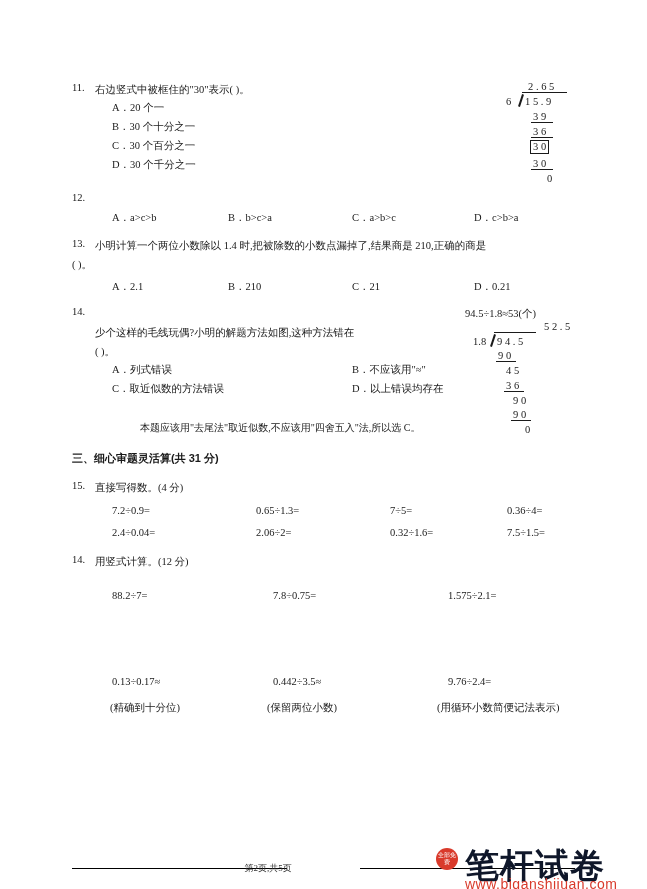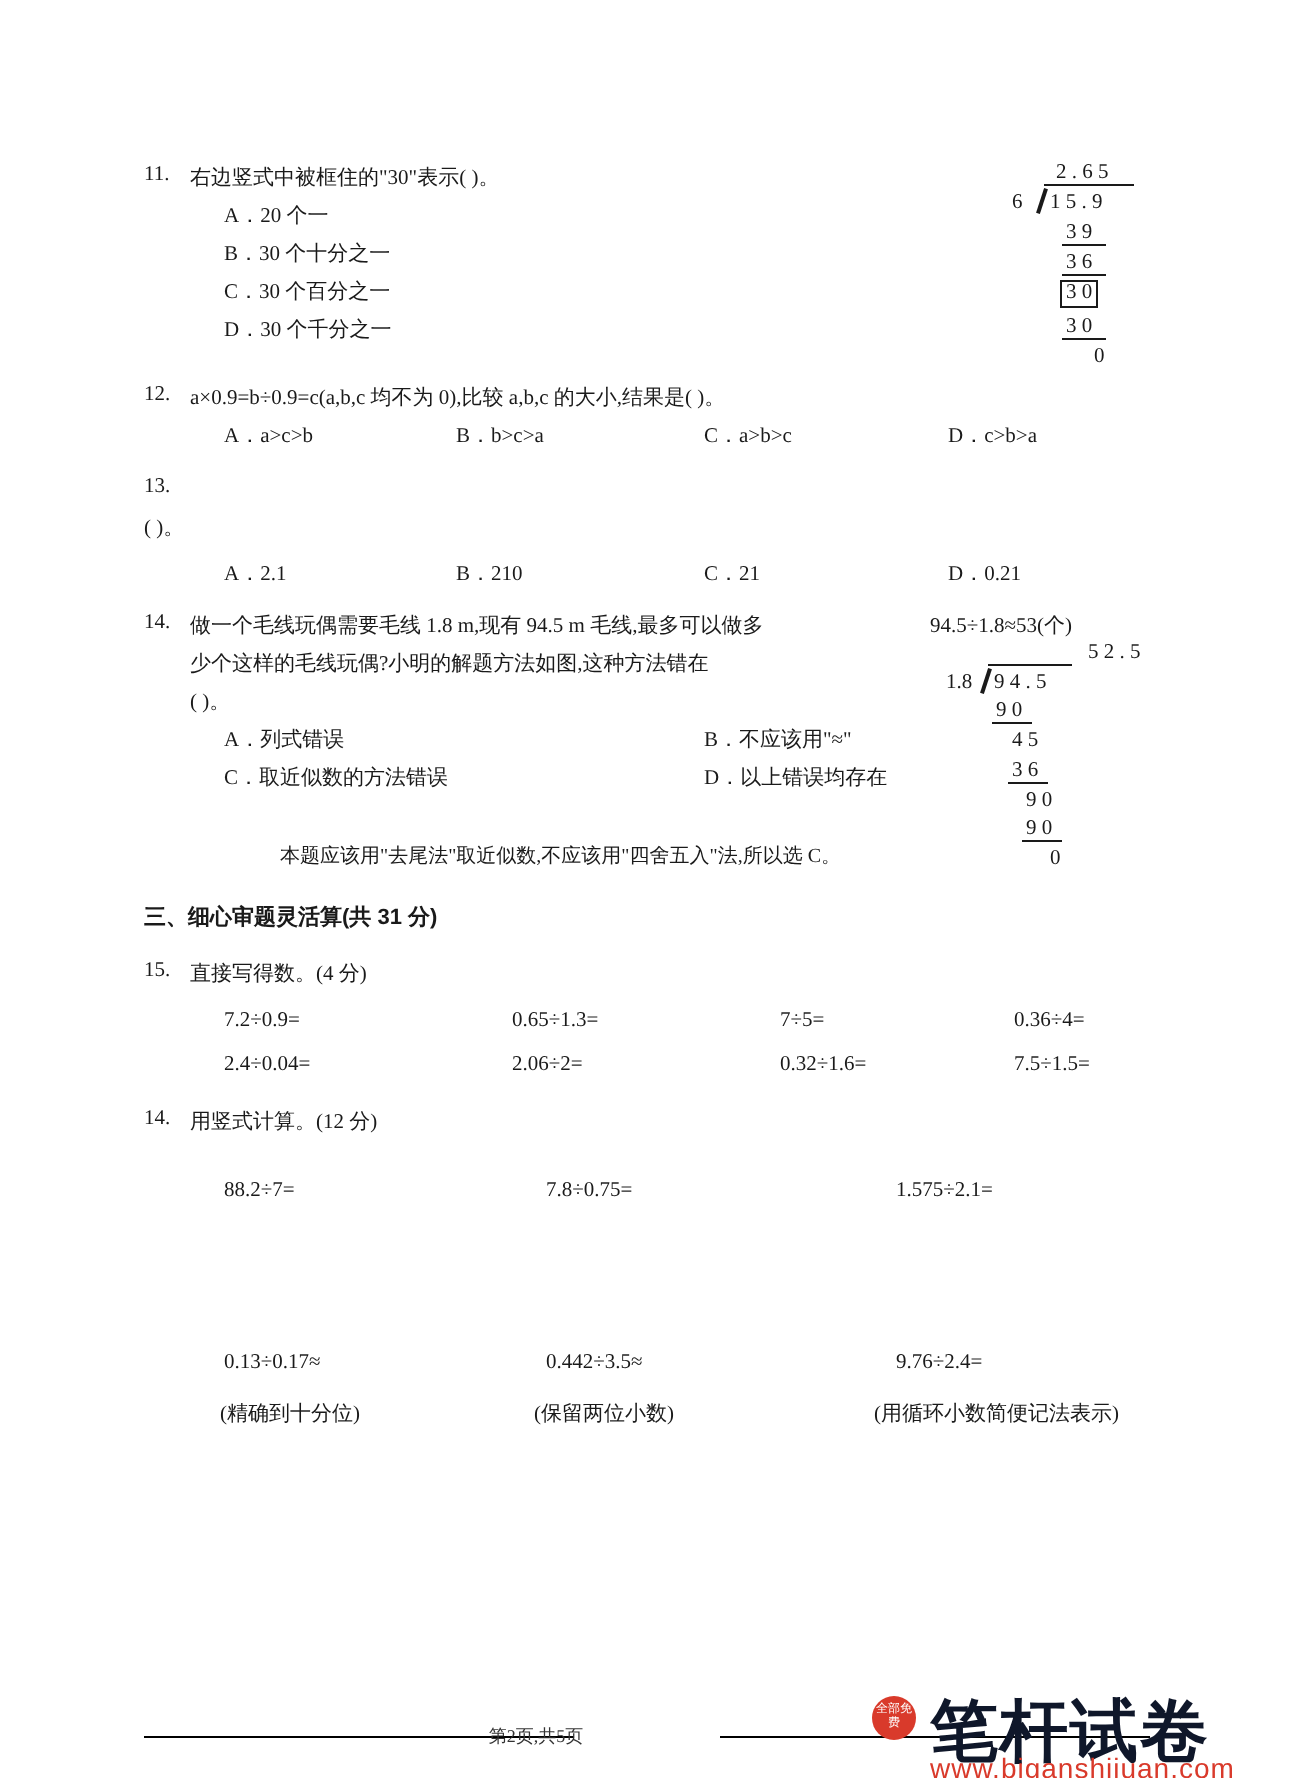--- a/index.html
+++ b/index.html
@@ -136,35 +136,34 @@
   <div class="vdiv" style="left:533px; top:110px;">3 9</div>
   <div class="line" style="left:531px; top:122px; width:22px;"></div>
   <div class="vdiv" style="left:533px; top:125px;">3 6</div>
   <div class="line" style="left:531px; top:137px; width:22px;"></div>
   <div class="boxed" style="left:530px; top:140px;">3 0</div>
   <div class="vdiv" style="left:533px; top:157px;">3 0</div>
   <div class="line" style="left:531px; top:169px; width:22px;"></div>
   <div class="vdiv" style="left:547px; top:172px;">0</div>
 
   <div class="num" style="left:72px; top:192px;">12.</div>
-  <div class="q italic" style="left:95px; top:192px; font-style:normal;">a×0.9=b÷0.9=c(a,b,c 均不为 0),比较 a,b,c 的大小,结果是(          )。</div>
   <div class="opt" style="left:112px; top:211px;">A．a&gt;c&gt;b</div>
   <div class="opt" style="left:228px; top:211px;">B．b&gt;c&gt;a</div>
   <div class="opt" style="left:352px; top:211px;">C．a&gt;b&gt;c</div>
   <div class="opt" style="left:474px; top:211px;">D．c&gt;b&gt;a</div>
 
   <div class="num" style="left:72px; top:238px;">13.</div>
+  <div class="q" style="left:95px; top:238px;">小明计算一个两位小数除以 1.4 时,把被除数的小数点漏掉了,结果商是 210,正确的商是</div>
   <div class="q" style="left:72px; top:257px;">(          )。</div>
   <div class="opt" style="left:112px; top:280px;">A．2.1</div>
   <div class="opt" style="left:228px; top:280px;">B．210</div>
   <div class="opt" style="left:352px; top:280px;">C．21</div>
   <div class="opt" style="left:474px; top:280px;">D．0.21</div>
 
   <div class="num" style="left:72px; top:306px;">14.</div>
-  <div class="q" style="left:95px; top:306px;">做一个毛线玩偶需要毛线 1.8 m,现有 94.5 m 毛线,最多可以做多</div>
   <div class="q" style="left:95px; top:325px;">少个这样的毛线玩偶?小明的解题方法如图,这种方法错在</div>
   <div class="q" style="left:95px; top:344px;">(          )。</div>
   <div class="opt" style="left:112px; top:363px;">A．列式错误</div>
   <div class="opt" style="left:352px; top:363px;">B．不应该用"≈"</div>
   <div class="opt" style="left:112px; top:382px;">C．取近似数的方法错误</div>
   <div class="opt" style="left:352px; top:382px;">D．以上错误均存在</div>
 
   <div class="q" style="left:465px; top:306px;">94.5÷1.8≈53(个)</div>
   <div class="vdiv" style="left:500px; top:320px;padding-left:44px;">5 2 . 5</div>
   <div class="line" style="left:494px; top:332px; width:42px;"></div>

